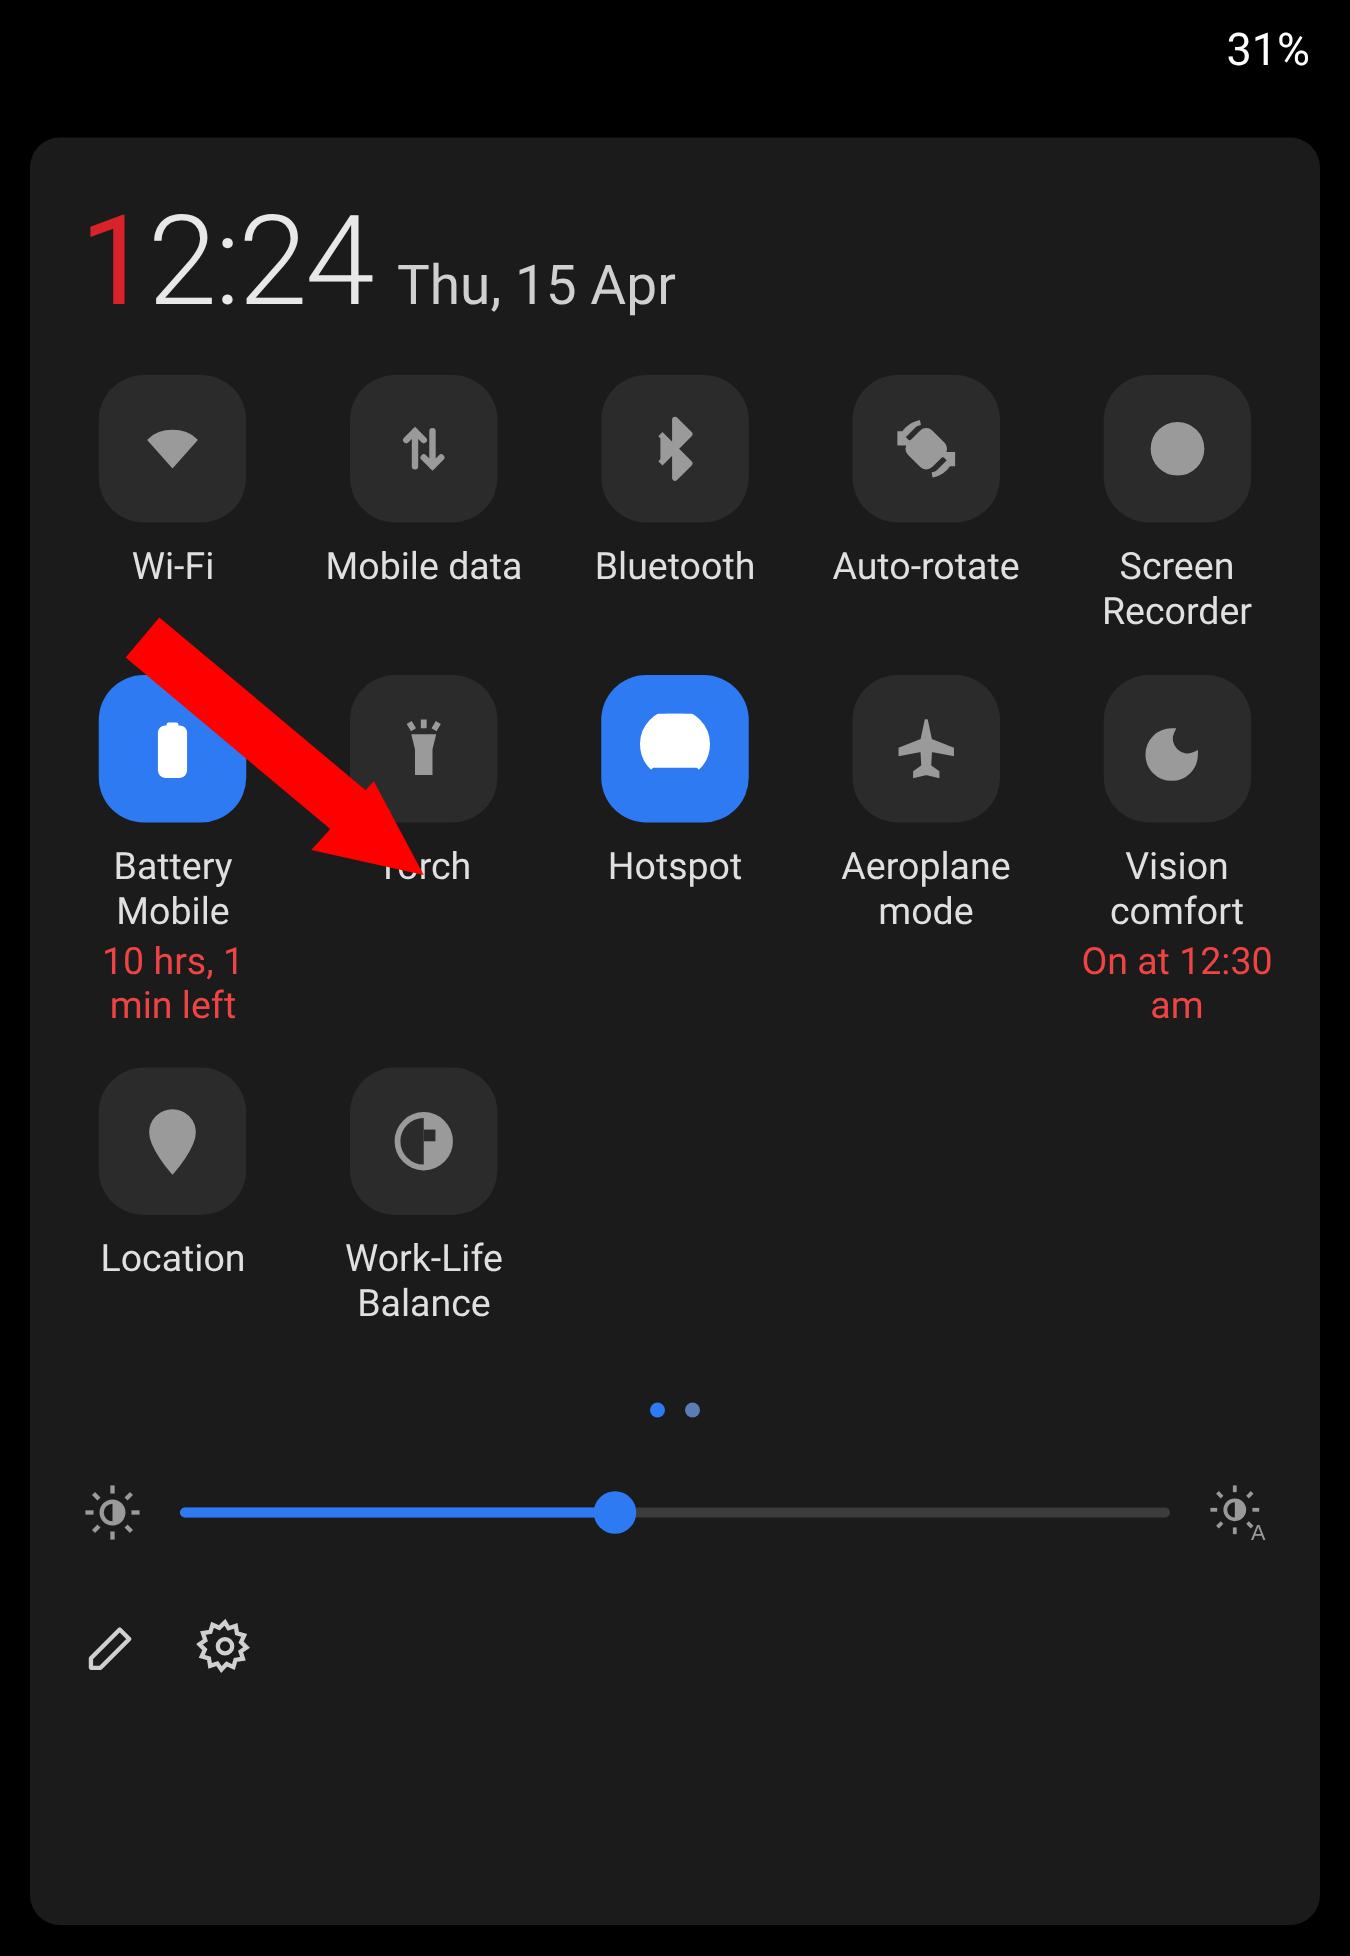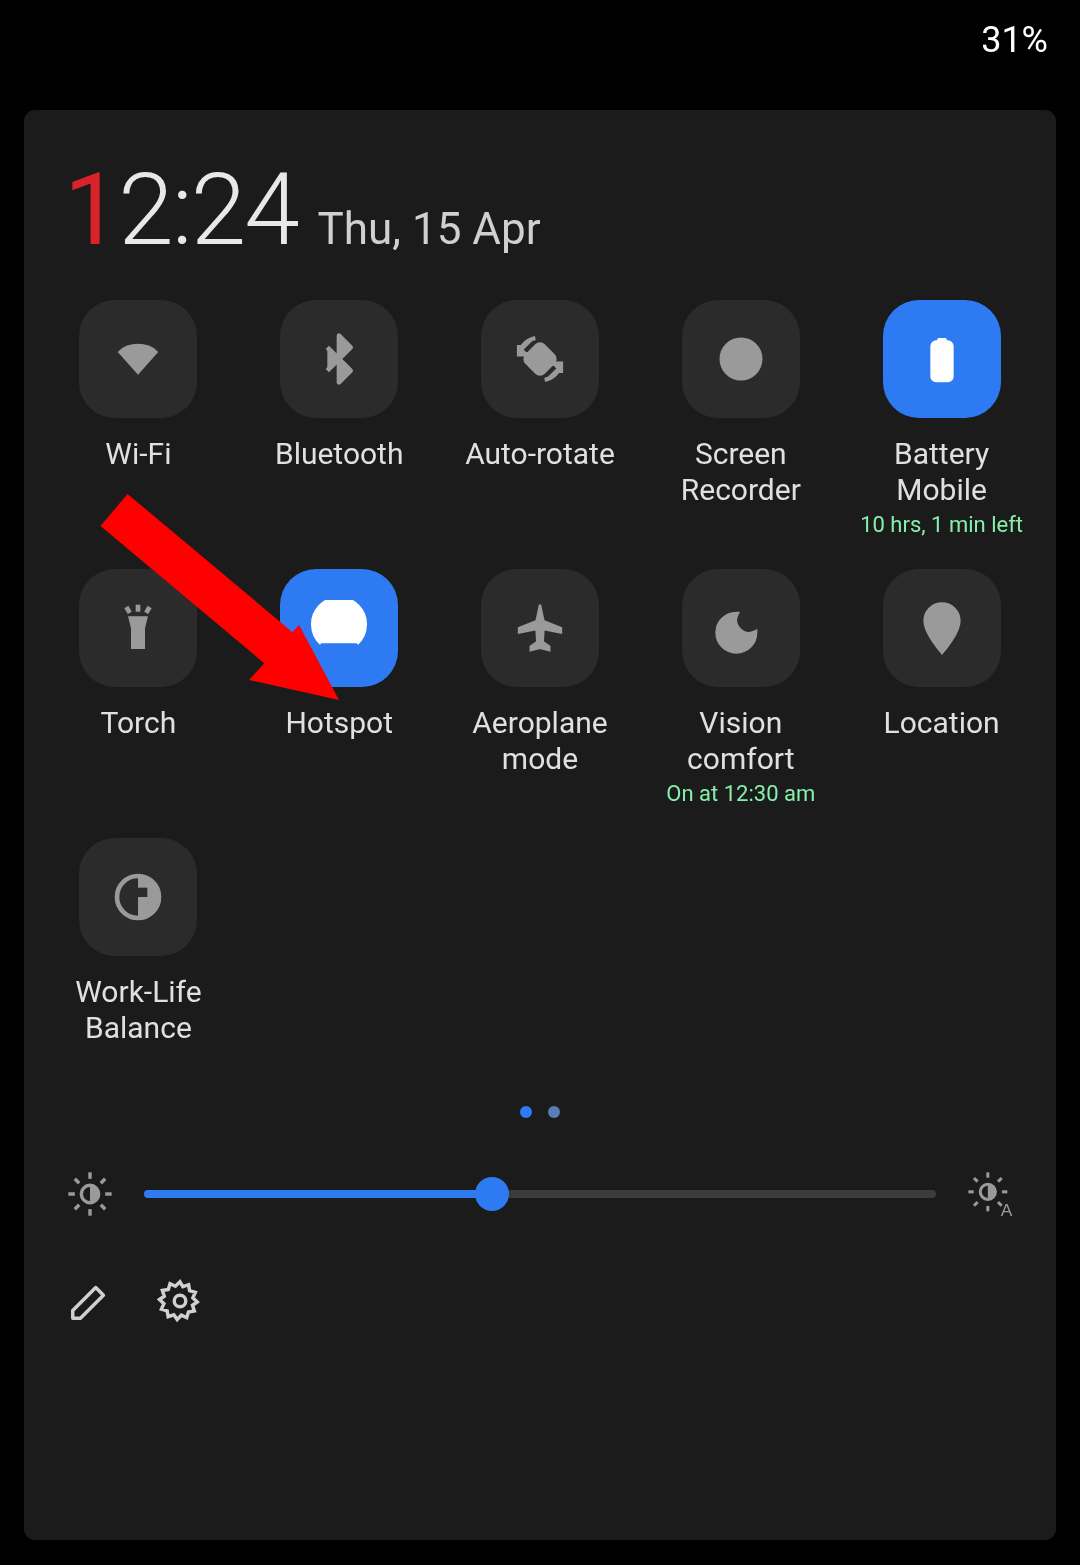--- a/index.html
+++ b/index.html
@@ -16,21 +16,21 @@
     display: flex;
     align-items: center;
     justify-content: flex-end;
     padding: 0 32px;
     font-size: 36px;
     color: #fff;
   }
   .panel {
     margin: 30px 24px 0 24px;
     background: #1b1b1b;
-    border-radius: 11px;
+    border-radius: 24px;
     padding: 50px 30px 60px 30px;
     position: relative;
     height: 1430px;
   }
   .clock-row {
     display: flex;
     align-items: baseline;
     gap: 20px;
     padding-left: 10px;
     margin-bottom: 40px;
@@ -80,22 +80,22 @@
   }
   .tile-btn svg { width: 56px; height: 56px; }
   .tile-btn .ico { fill: #9a9a9a; stroke: #9a9a9a; }
   .tile-btn.active .ico { fill: #fff; stroke: #fff; }
   .tile-label {
     font-size: 30px;
     color: #e0e0e0;
     line-height: 1.2;
   }
   .tile-sub {
-    font-size: 22px;
-    color: #86efac;
+    font-size: 30px;
+    color: #ef4444;
     margin-top: 4px;
   }
   .dots {
     display: flex;
     gap: 16px;
     justify-content: center;
     margin-top: 60px;
   }
   .dot {
     width: 12px; height: 12px; border-radius: 50%;
@@ -195,20 +195,31 @@
   </div>
 
   <div class="grid" id="grid">
       <div class="tile">
         <div class="tile-btn">
           <svg viewBox="0 0 24 24">
             <path class="ico" d="M12 18 L4 9 C8 5 16 5 20 9 Z" stroke="none"></path>
           </svg>
         </div>
         <div class="tile-label">Wi-Fi</div>
+      </div>
+      <div class="tile">
+        <div class="tile-btn">
+          <svg viewBox="0 0 24 24">
+            <g class="ico" fill="none" stroke-width="2.2">
+              <path d="M9 18 L9 6 M6 9 L9 6 L12 9" stroke-linecap="round" fill="none"></path>
+              <path d="M15 6 L15 18 M12 15 L15 18 L18 15" stroke-linecap="round" fill="none"></path>
+            </g>
+          </svg>
+        </div>
+        <div class="tile-label">Mobile data</div>
       </div>
       <div class="tile">
         <div class="tile-btn">
           <svg viewBox="0 0 24 24">
             <path class="ico" fill="none" stroke-width="2" d="M7 7 L17 17 L12 22 L12 2 L17 7 L7 17" stroke-linejoin="round"></path>
           </svg>
         </div>
         <div class="tile-label">Bluetooth</div>
       </div>
       <div class="tile">

